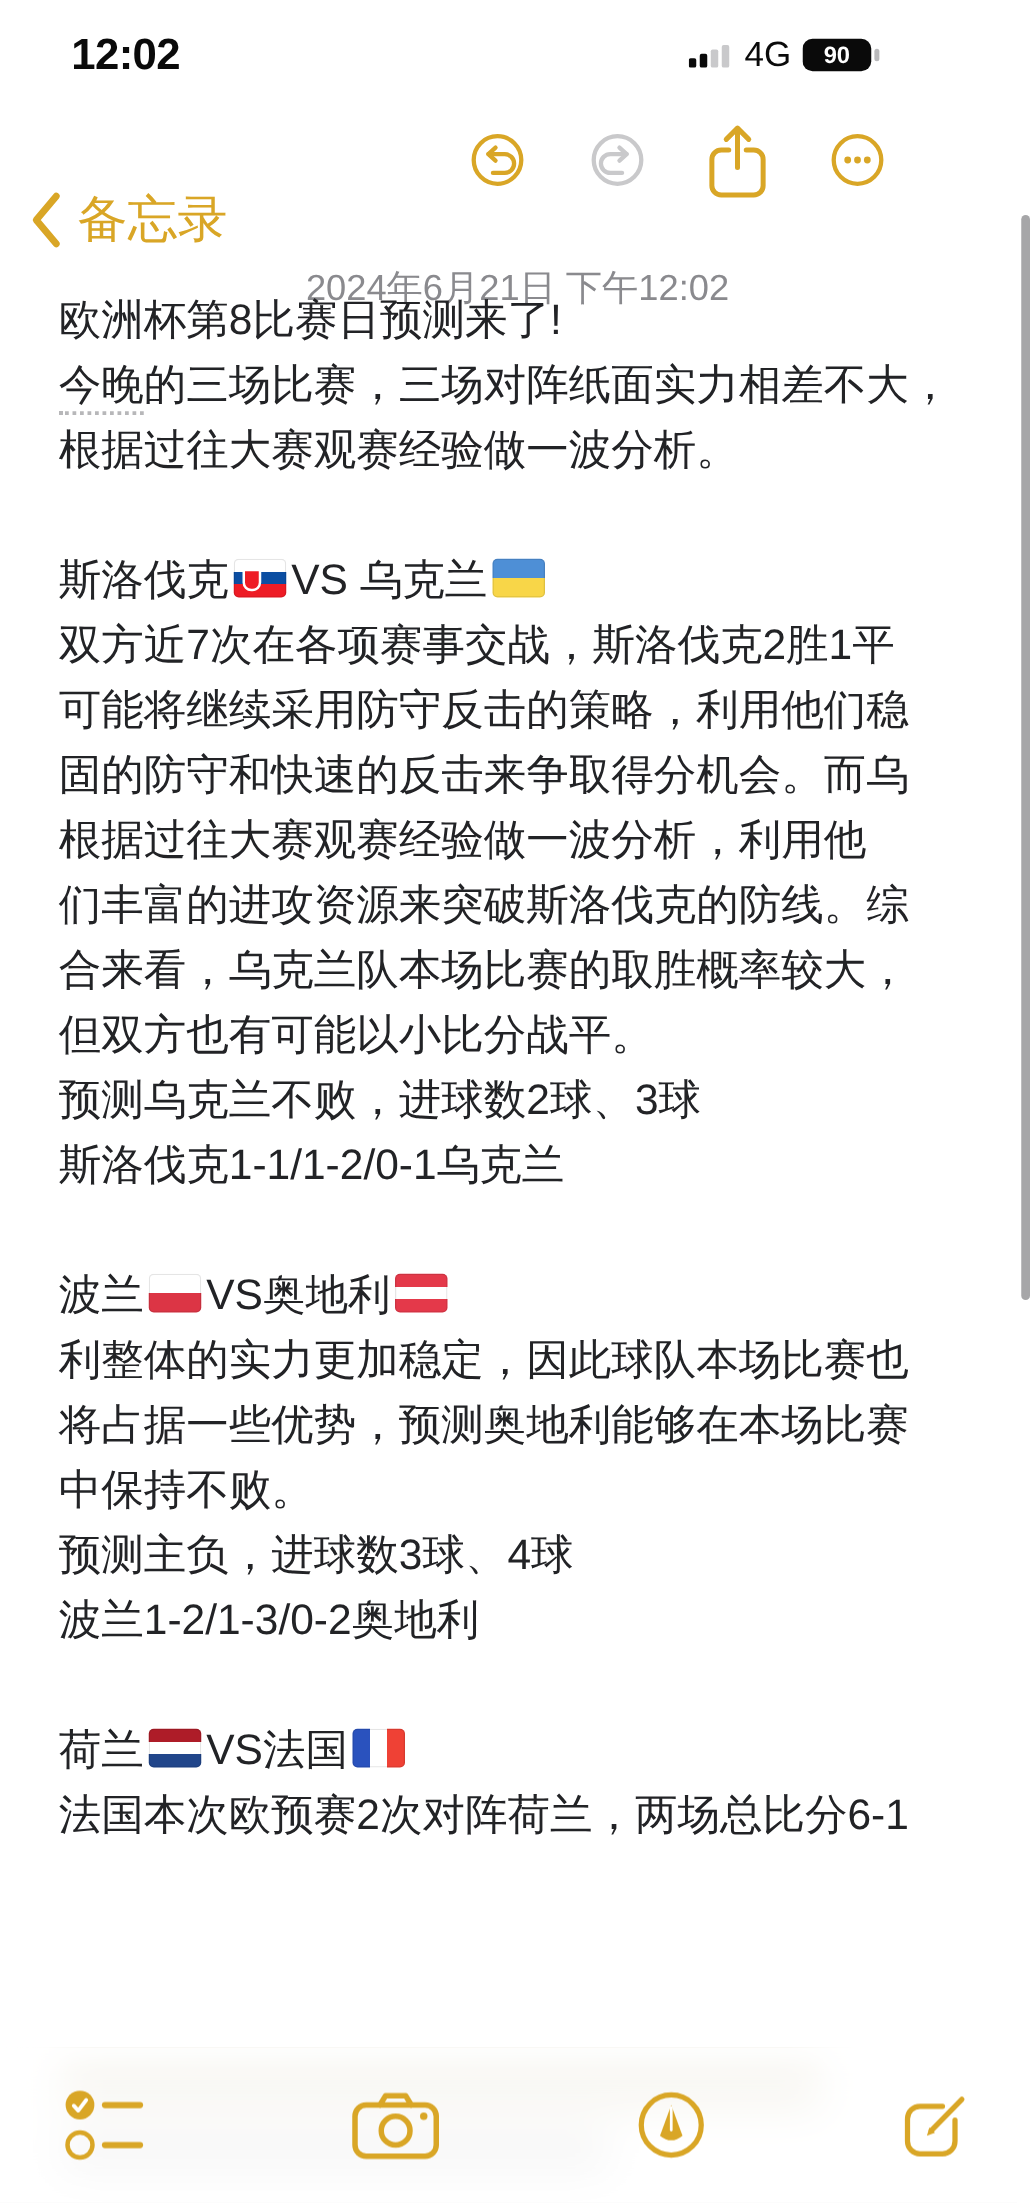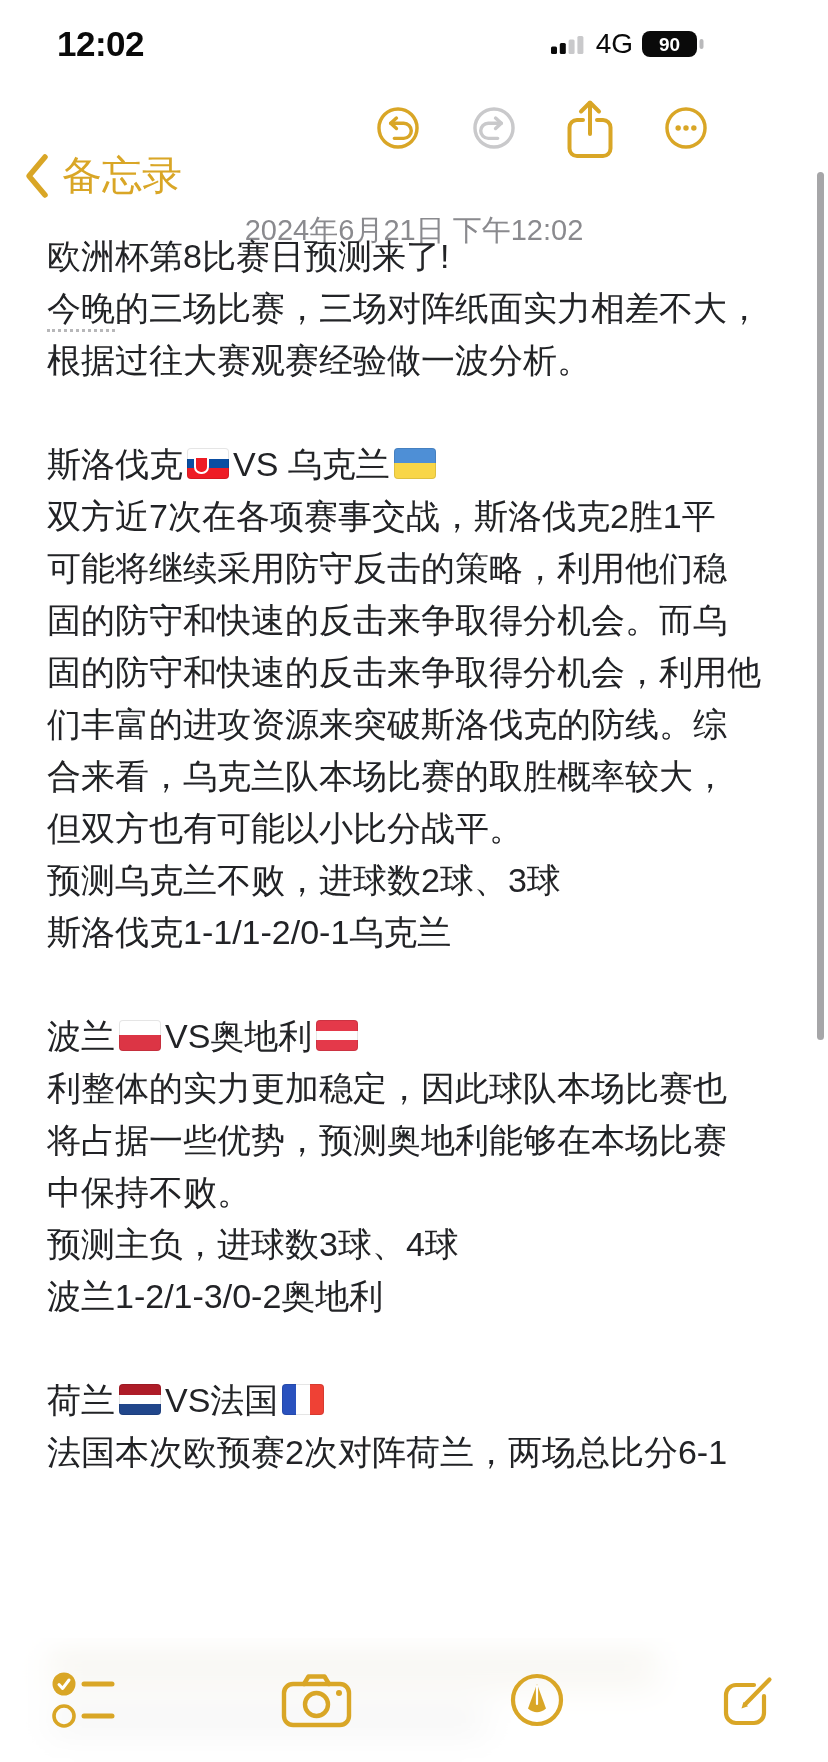--- a/index.html
+++ b/index.html
@@ -142,21 +142,21 @@
   <div class="note-body">
     <div class="ln"><span>欧洲杯第8比赛日预测来了!</span></div>
     <div class="ln"><span class="misspell">今晚</span><span>的三场比赛，三场对阵纸面实力相差不大，</span></div>
     <div class="ln"><span>根据过往大赛观赛经验做一波分析。</span></div>
     <div class="ln blank"></div>
 
     <div class="ln"><span>斯洛伐克</span><span class="flag flag-sk"></span><span>VS 乌克兰</span><span class="flag flag-ua"></span></div>
     <div class="ln"><span>双方近7次在各项赛事交战，斯洛伐克2胜1平</span></div>
     <div class="ln"><span>可能将继续采用防守反击的策略，利用他们稳</span></div>
     <div class="ln"><span>固的防守和快速的反击来争取得分机会。而乌</span></div>
-    <div class="ln"><span>固的防守和快速的反击来争取得分机会，利用他</span></div>
+    <div class="ln"><span>根据过往大赛观赛经验做一波分析，利用他</span></div>
     <div class="ln"><span>们丰富的进攻资源来突破斯洛伐克的防线。综</span></div>
     <div class="ln"><span>合来看，乌克兰队本场比赛的取胜概率较大，</span></div>
     <div class="ln"><span>但双方也有可能以小比分战平。</span></div>
     <div class="ln"><span>预测乌克兰不败，进球数2球、3球</span></div>
     <div class="ln"><span>斯洛伐克1-1/1-2/0-1乌克兰</span></div>
     <div class="ln blank"></div>
 
     <div class="ln"><span>波兰</span><span class="flag flag-pl"></span><span>VS奥地利</span><span class="flag flag-at"></span></div>
     <div class="ln"><span>利整体的实力更加稳定，因此球队本场比赛也</span></div>
     <div class="ln"><span>将占据一些优势，预测奥地利能够在本场比赛</span></div>

